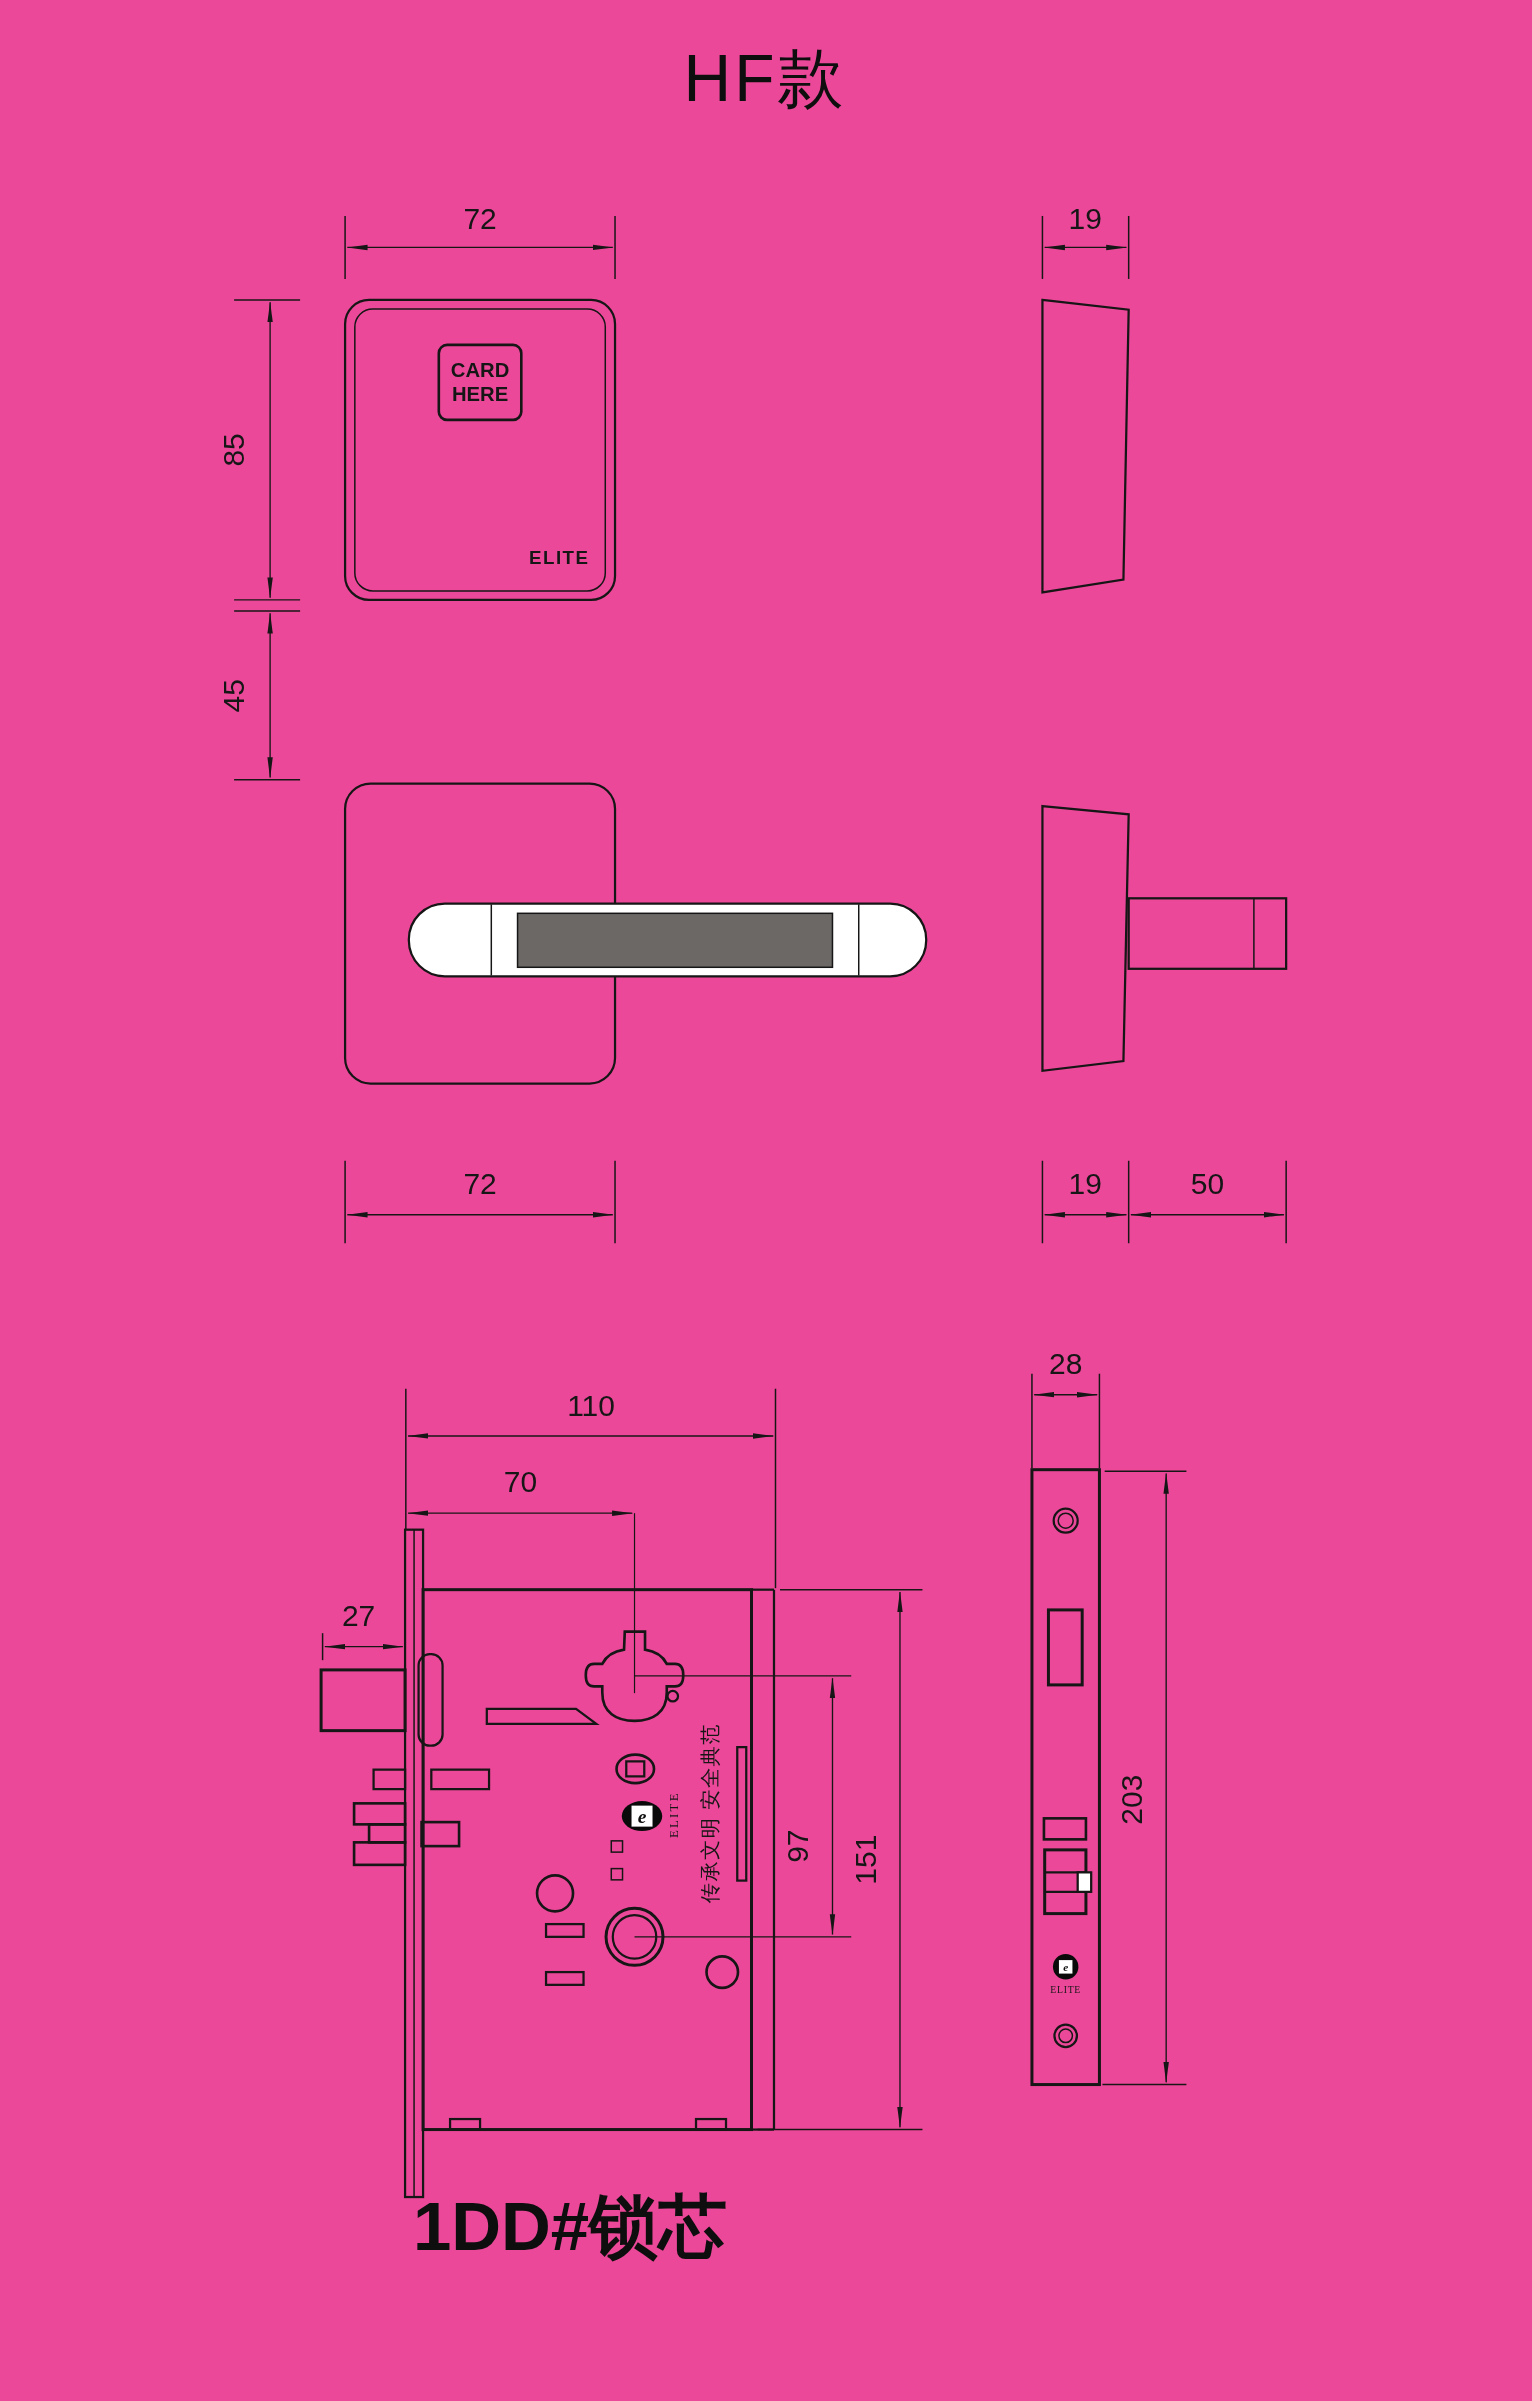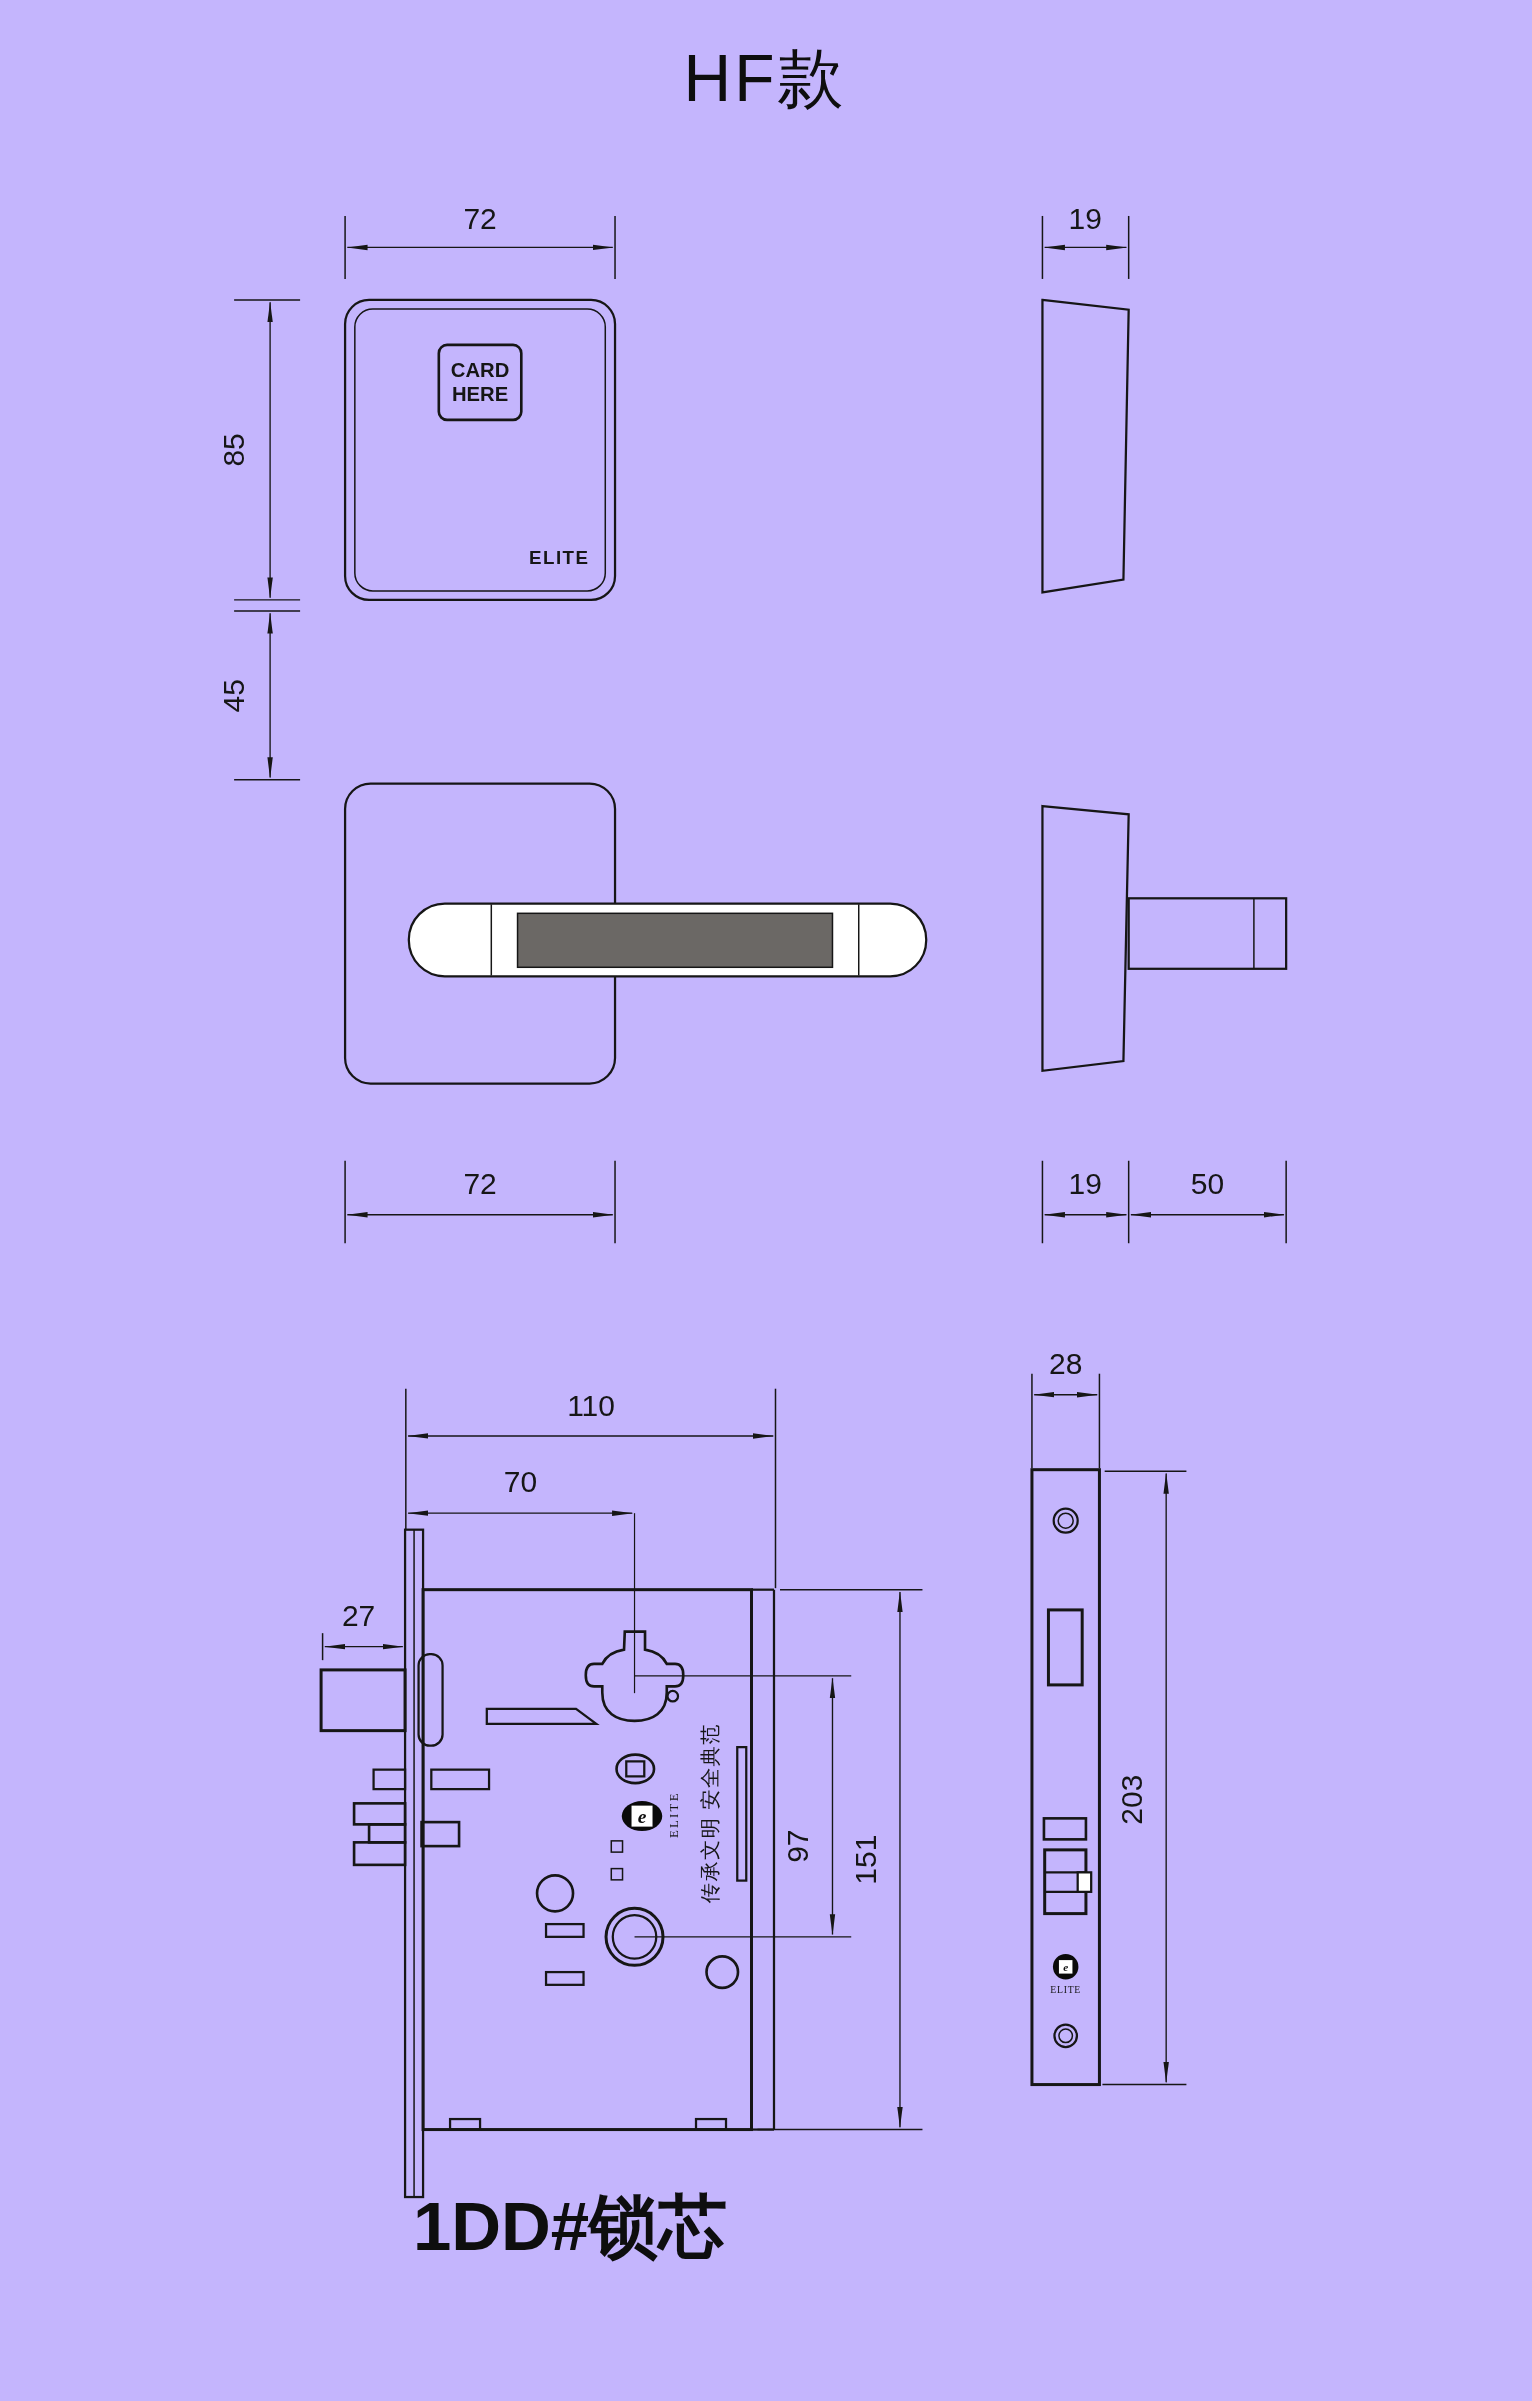--- a/index.html
+++ b/index.html
@@ -1,16 +1,16 @@
 <!DOCTYPE html>
 <html style="font-size:12px"><head>
 <meta charset="utf-8">
 <style>
   html,body{margin:0;padding:0;background:#ffffff;}
-  .page{position:relative;width:1533px;height:2401px;background:#c4b5fd;overflow:hidden;
+  .page{position:relative;width:1533px;height:2401px;background:#ec4899;overflow:hidden;
         font-family:"Liberation Sans",sans-serif;}
   svg{position:absolute;left:0;top:0;}
   svg *{vector-effect:none;}
   .ln{fill:none;stroke:#161616;}
   .s2{stroke-width:2px;}
   .s3{stroke-width:3px;}
   .s35{stroke-width:3.5px;}
   .s4{stroke-width:4px;}
   .thin{stroke-width:1.6px;}
   .dimline{stroke-width:1.8px;}

